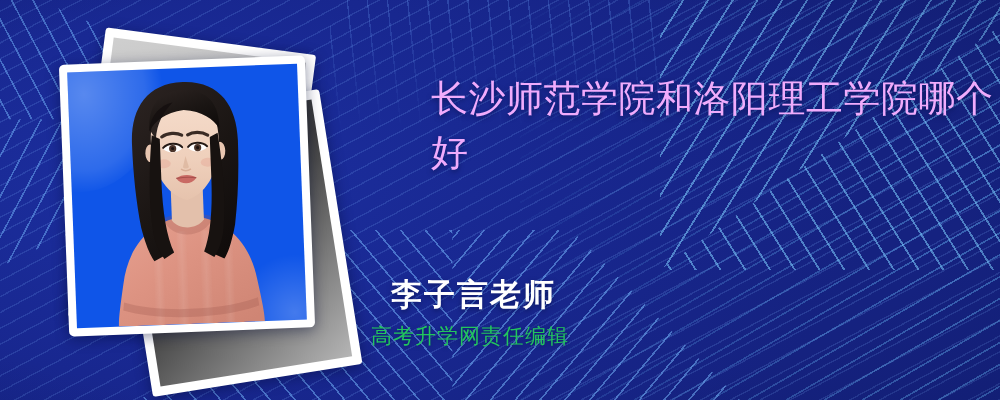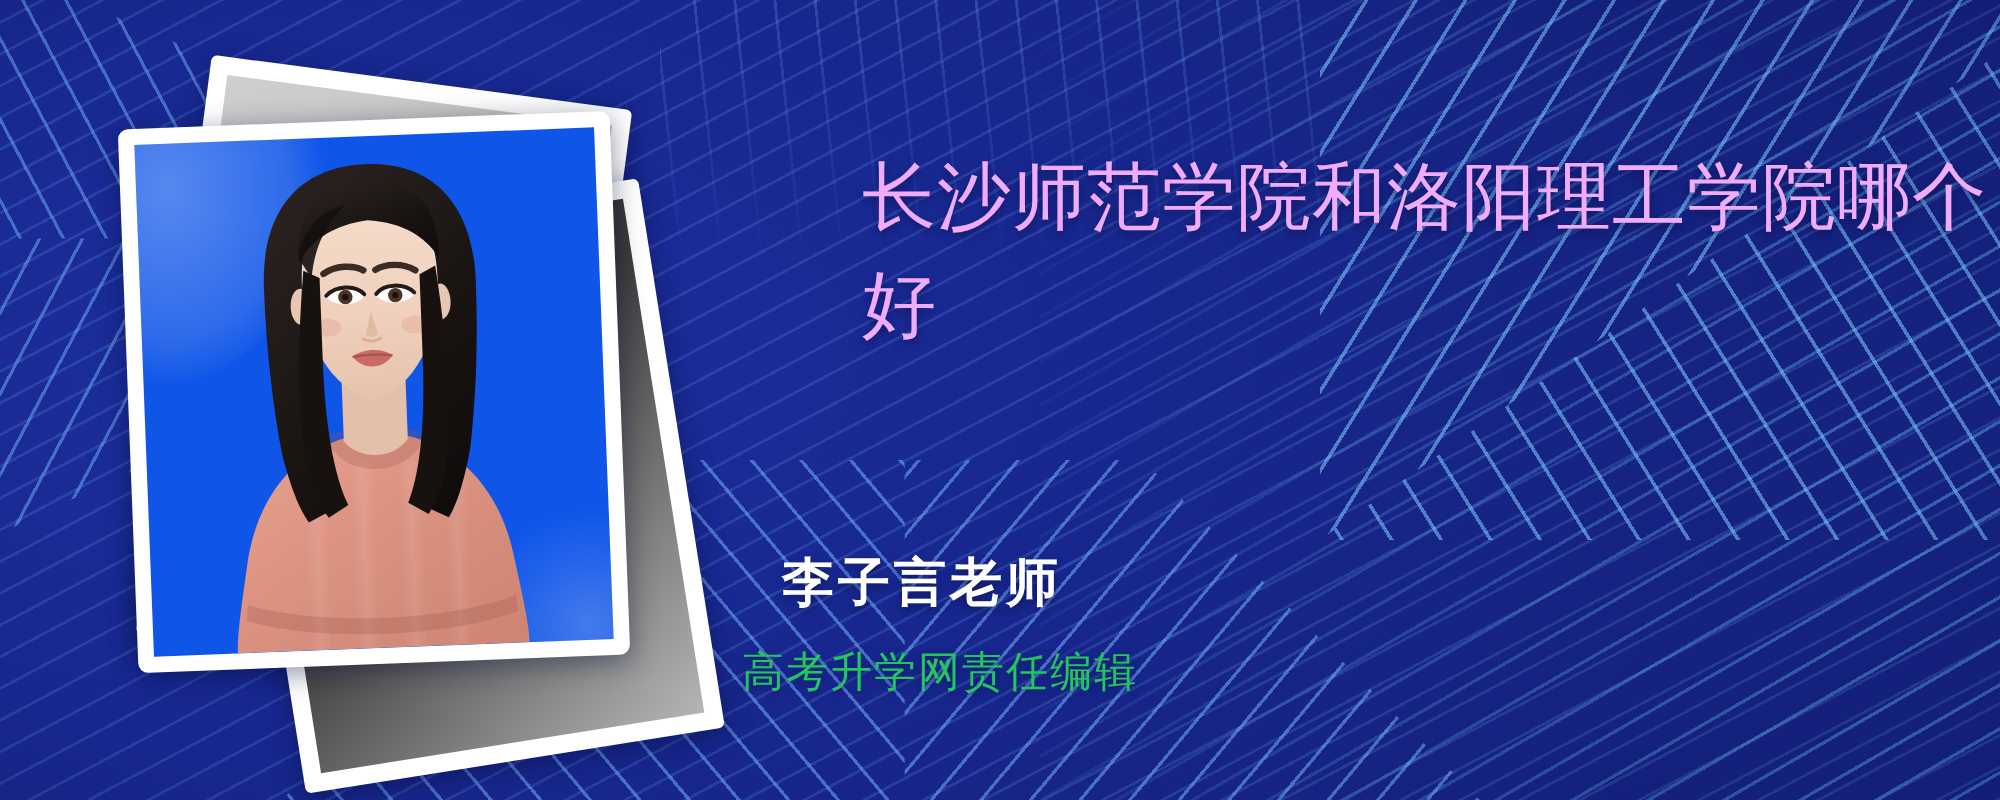--- a/index.html
+++ b/index.html
@@ -200,21 +200,21 @@
     line-height: 54px;
     letter-spacing: 0.5px;
     text-shadow: 0 2px 5px rgba(5,12,60,0.55);
     margin-left: 48px;
   }
   .byline {
     position: absolute;
     top: 274px;
     left: 8px;
     color: #ffffff;
-    font-size: 26px;
+    font-size: 31px;
     font-weight: bold;
     letter-spacing: 2px;
     text-shadow: 0 2px 5px rgba(5,12,60,0.55);
   }
   .subline {
     position: absolute;
     top: 322px;
     left: -12px;
     color: #22c55e;
     font-size: 21px;

